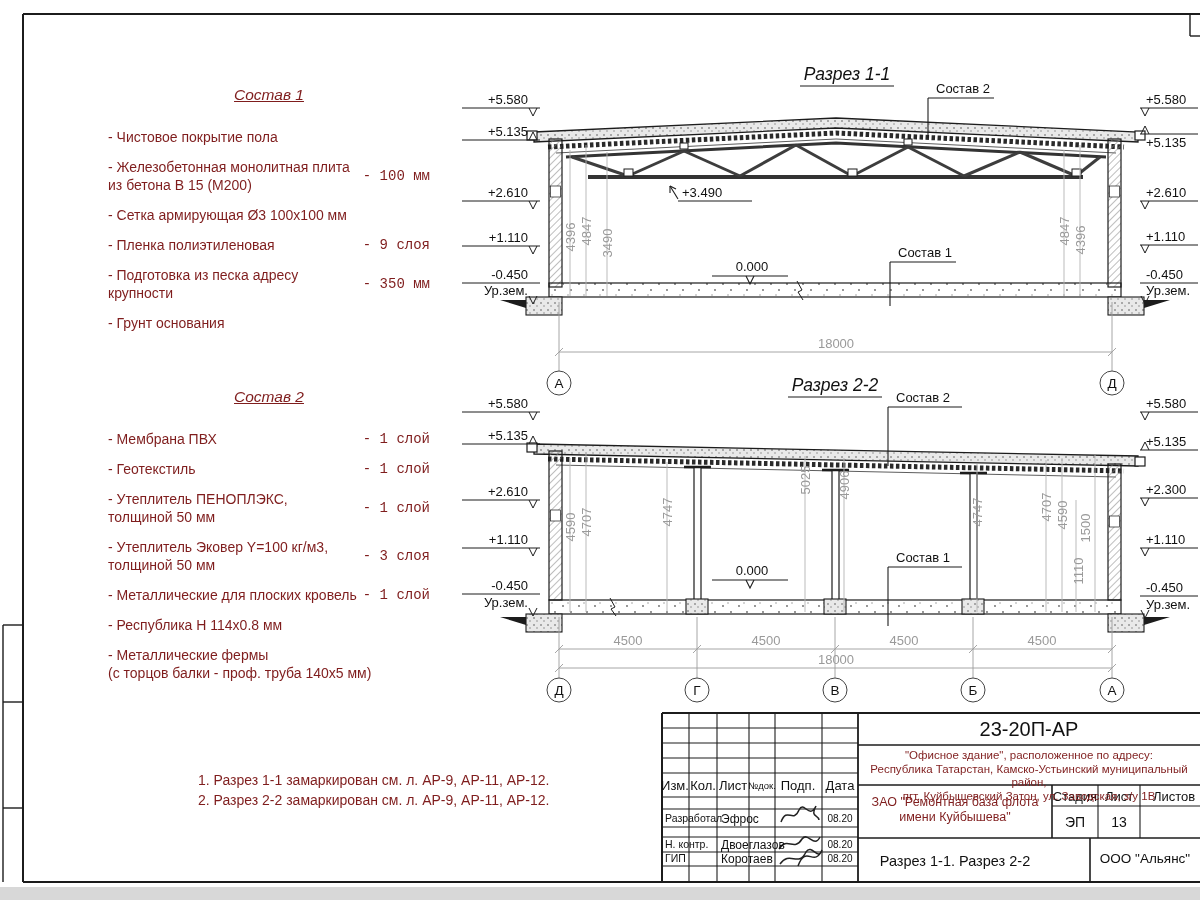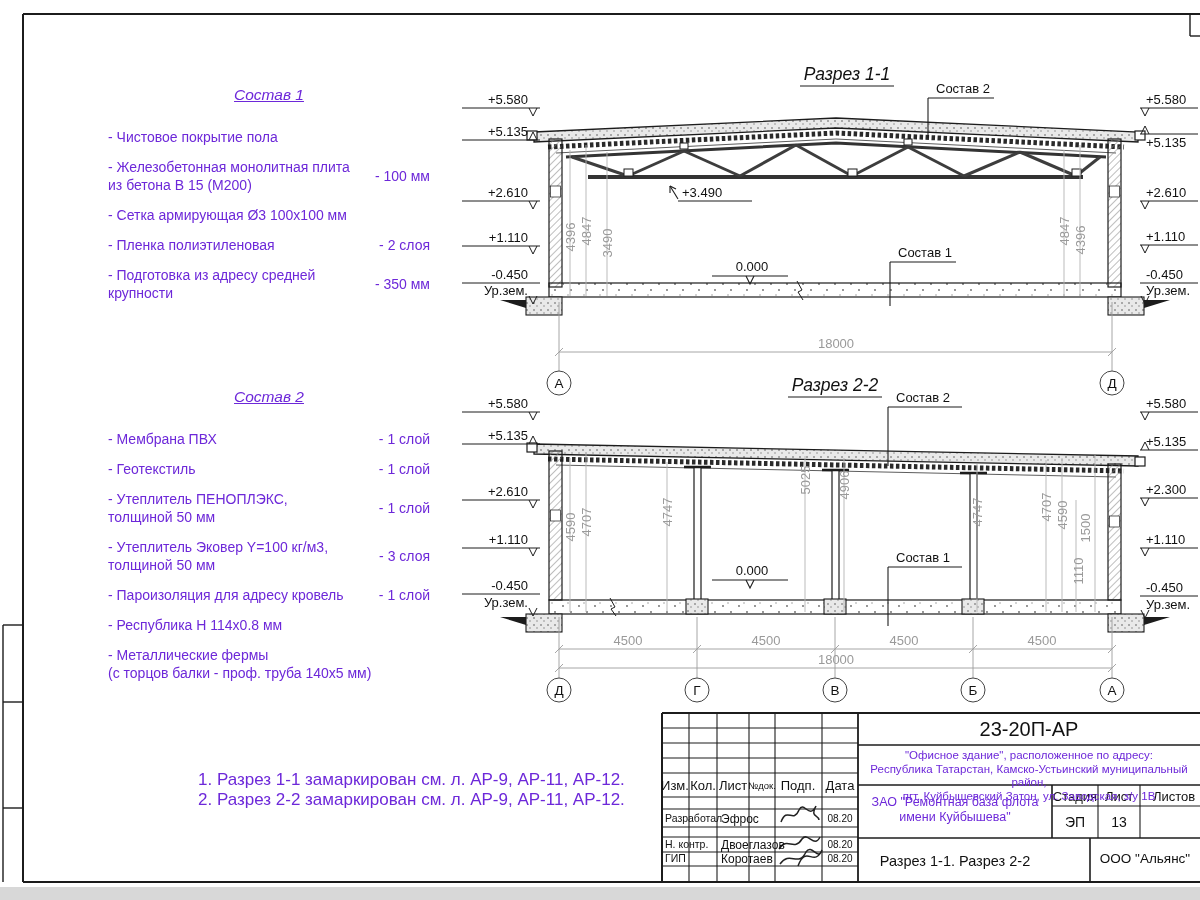--- a/index.html
+++ b/index.html
@@ -1,27 +1,27 @@
 <!DOCTYPE html>
 <html><head>
 <meta charset="utf-8">
 <style>
   html,body{margin:0;padding:0;background:#fff;}
   .page{position:relative;width:1200px;height:900px;background:#fff;overflow:hidden;
-        font-family:"Liberation Sans",sans-serif;color:#6d28d9;}
+        font-family:"Liberation Sans",sans-serif;color:#7f1d1d;}
   svg.linework{position:absolute;left:0;top:0;}
   svg text{font-family:"Liberation Sans",sans-serif;}
   
   .sostav{position:absolute;width:322px;font-size:14px;line-height:18px;}
   .sostav .s-title{font-style:italic;font-size:15.5px;text-align:center;
        text-decoration:underline;margin-bottom:24px;}
   .sostav .item{display:flex;align-items:center;margin-bottom:12px;}
   .sostav .nm{flex:1;white-space:pre-line;}
-  .sostav .val{margin-left:6px;white-space:nowrap;}
-  .notes{position:absolute;left:198px;top:770px;font-size:17px;line-height:20px;white-space:pre-line;}
+  .sostav .val{margin-left:6px;white-space:nowrap;font-family:Liberation Mono, monospace;}
+  .notes{position:absolute;left:198px;top:770px;font-size:14px;line-height:20px;white-space:pre-line;}
   
   .tb{position:absolute;font-size:12px;}
   .pre{white-space:pre-line;}
   .ctr{text-align:center;}
 </style>
 </head>
 <body>
 <div class="page">
 
 <svg class="linework" width="1200" height="900" viewBox="0 0 1200 900">
@@ -423,26 +423,30 @@
         <span class="nm">- Железобетонная  монолитная плита
 из бетона В 15 (М200)</span>
         <span class="val">- 100 мм</span>
       </div>
   <div class="item">
         <span class="nm">- Сетка армирующая Ø3 100х100 мм</span>
         <span class="val"></span>
       </div>
   <div class="item">
         <span class="nm">- Пленка полиэтиленовая</span>
-        <span class="val">-  2 слоя</span>
-      </div>
-  <div class="item">
-        <span class="nm">- Подготовка из адресу средней
+        <span class="val">-  9 слоя</span>
+      </div>
+  <div class="item">
+        <span class="nm">- Подготовка из песка адресу
 крупности</span>
         <span class="val">- 350 мм</span>
+      </div>
+  <div class="item">
+        <span class="nm">- Грунт основания</span>
+        <span class="val"></span>
       </div>
 </div>
 
 <div class="sostav" style="left:108px;top:388px;">
   <div class="s-title">Состав 2</div>
   <div class="item">
         <span class="nm">- Мембрана ПВХ</span>
         <span class="val">- 1 слой</span>
       </div>
   <div class="item">
@@ -453,21 +457,21 @@
         <span class="nm">- Утеплитель ПЕНОПЛЭКС,
 толщиной 50 мм</span>
         <span class="val">- 1 слой</span>
       </div>
   <div class="item">
         <span class="nm">- Утеплитель Эковер Y=100 кг/м3,
 толщиной 50 мм</span>
         <span class="val">- 3 слоя</span>
       </div>
   <div class="item">
-        <span class="nm">- Пароизоляция для адресу кровель</span>
+        <span class="nm">- Металлические для плоских кровель</span>
         <span class="val">- 1 слой</span>
       </div>
   <div class="item">
         <span class="nm">- Республика Н 114х0.8 мм</span>
         <span class="val"></span>
       </div>
   <div class="item">
         <span class="nm">- Металлические фермы
 (с торцов балки - проф. труба 140х5 мм)</span>
         <span class="val"></span>

